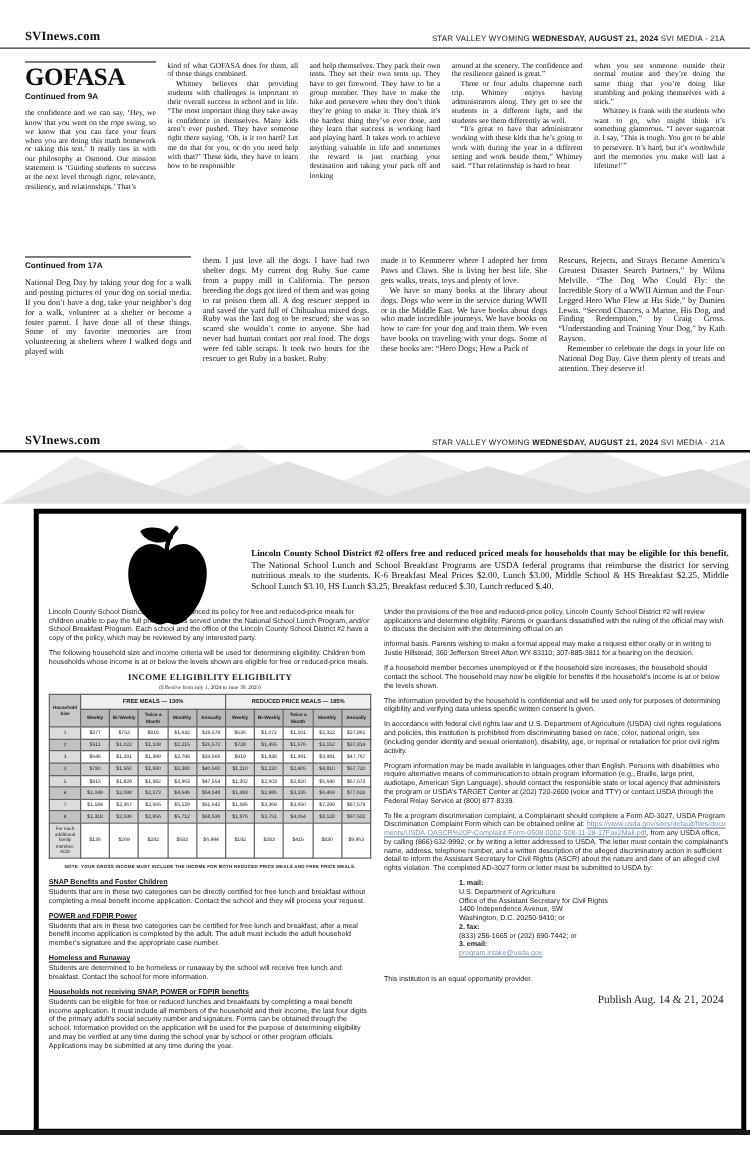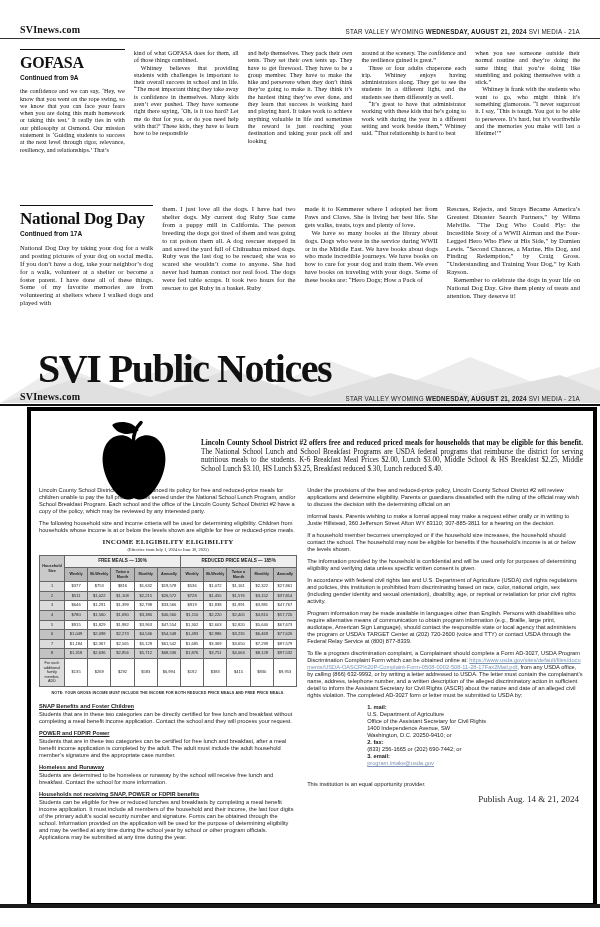--- a/index.html
+++ b/index.html
@@ -15,21 +15,21 @@
   
   .article-zone{padding:10px 20px 0 20px;}
   .cols{display:flex;gap:9px;overflow:hidden;}
   .gofasa-cols{height:148px;}
   .dogday-cols{height:132px;margin-top:8px;}
   .col{flex:1;font-size:6.2px;line-height:7.3px;text-align:justify;overflow:hidden;}
   .dogday-cols .col{font-size:6.6px;line-height:7.9px;}
   .col p{margin:0 0 0 0;text-indent:7px;}
   .col p:first-child{text-indent:0;}
   .headline-block{border-top:1.6px solid #111;padding-top:2px;margin-bottom:6px;}
-  .headline{font-size:16px;font-weight:bold;letter-spacing:-.3px;line-height:21px;}
+  .headline{font-size:20px;font-weight:bold;letter-spacing:-.3px;line-height:21px;}
   .dogday .headline{font-size:17px;}
   .continued{font-family:"Liberation Sans",sans-serif;font-weight:bold;font-size:6.5px;margin-top:1px;}
   
   .banner{position:relative;margin-top:10px;height:56px;}
   .banner svg.mtn{position:absolute;left:0;top:0;width:100%;height:100%;}
   .banner-title{position:relative;font-size:40px;font-weight:bold;letter-spacing:-1.5px;
                 padding-left:38px;line-height:44px;}
   .banner-sub{position:relative;display:flex;justify-content:space-between;align-items:flex-end;
               padding:0 20px 2px 20px;border-bottom:2.5px solid #111;}
   
@@ -102,21 +102,20 @@
       </div>
     <div class="col">
         <p>when you see someone outside their normal routine and they’re doing the same thing that you’re doing like stumbling and poking themselves with a stick.”</p>
         <p>Whitney is frank with the students who want to go, who might think it’s something glamorous. “I never sugarcoat it. I say, ‘This is tough. You got to be able to persevere. It’s hard, but it’s worthwhile and the memories you make will last a lifetime!’”</p>
       </div>
   </div>
 
   <div class="cols dogday-cols dogday">
     <div class="col">
       <div class="headline-block">
-        <div class="headline">National Dog Day</div>
         <div class="continued">Continued from 17A</div>
       </div>
       <div>
           <p>National Dog Day by taking your dog for a walk and posting pictures of your dog on social media.  If you don’t have a dog, take your neighbor’s dog for a walk, volunteer at a shelter or become a foster parent.  I have done all of these things.  Some of my favorite memories are from volunteering at shelters where I walked dogs and played with</p>
         </div>
     </div>
     <div class="col">
         <p>them.  I just love all the dogs.  I have had two shelter dogs.  My current dog Ruby Sue came from a puppy mill in California.  The person breeding the dogs got tired of them and was going to rat poison them all.  A dog rescuer stepped in and saved the yard full of Chihuahua mixed dogs.  Ruby was the last dog to be rescued; she was so scared she wouldn’t come to anyone.  She had never had human contact nor real food.  The dogs were fed table scraps.  It took two hours for the rescuer to get Ruby in a basket.  Ruby</p>
       </div>
     <div class="col">
@@ -128,21 +127,20 @@
         <p>Remember to celebrate the dogs in your life on National Dog Day. Give them plenty of treats and attention.  They deserve it!</p>
       </div>
   </div>
 </div>
 
 <div class="banner">
   <svg class="mtn" viewBox="0 0 600 56" preserveAspectRatio="none">
     <polygon points="0,56 60,18 120,42 190,8 260,44 330,14 400,40 470,10 540,38 600,20 600,56" fill="#ececec"></polygon>
     <polygon points="0,56 80,30 150,50 230,22 310,50 390,26 470,48 560,28 600,44 600,56" fill="#e0e0e0"></polygon>
   </svg>
-  <div class="banner-title">SVI Public Notices</div>
   <div class="banner-sub">
     <span class="site">SVInews.com</span>
     <span class="dateline">
       <span>STAR VALLEY WYOMING </span><span class="b">WEDNESDAY, AUGUST 21, 2024</span><span> SVI MEDIA - 21A</span>
     </span>
   </div>
 </div>
 
 <div class="notice-box">
   <svg class="apple" viewBox="0 0 100 110">

